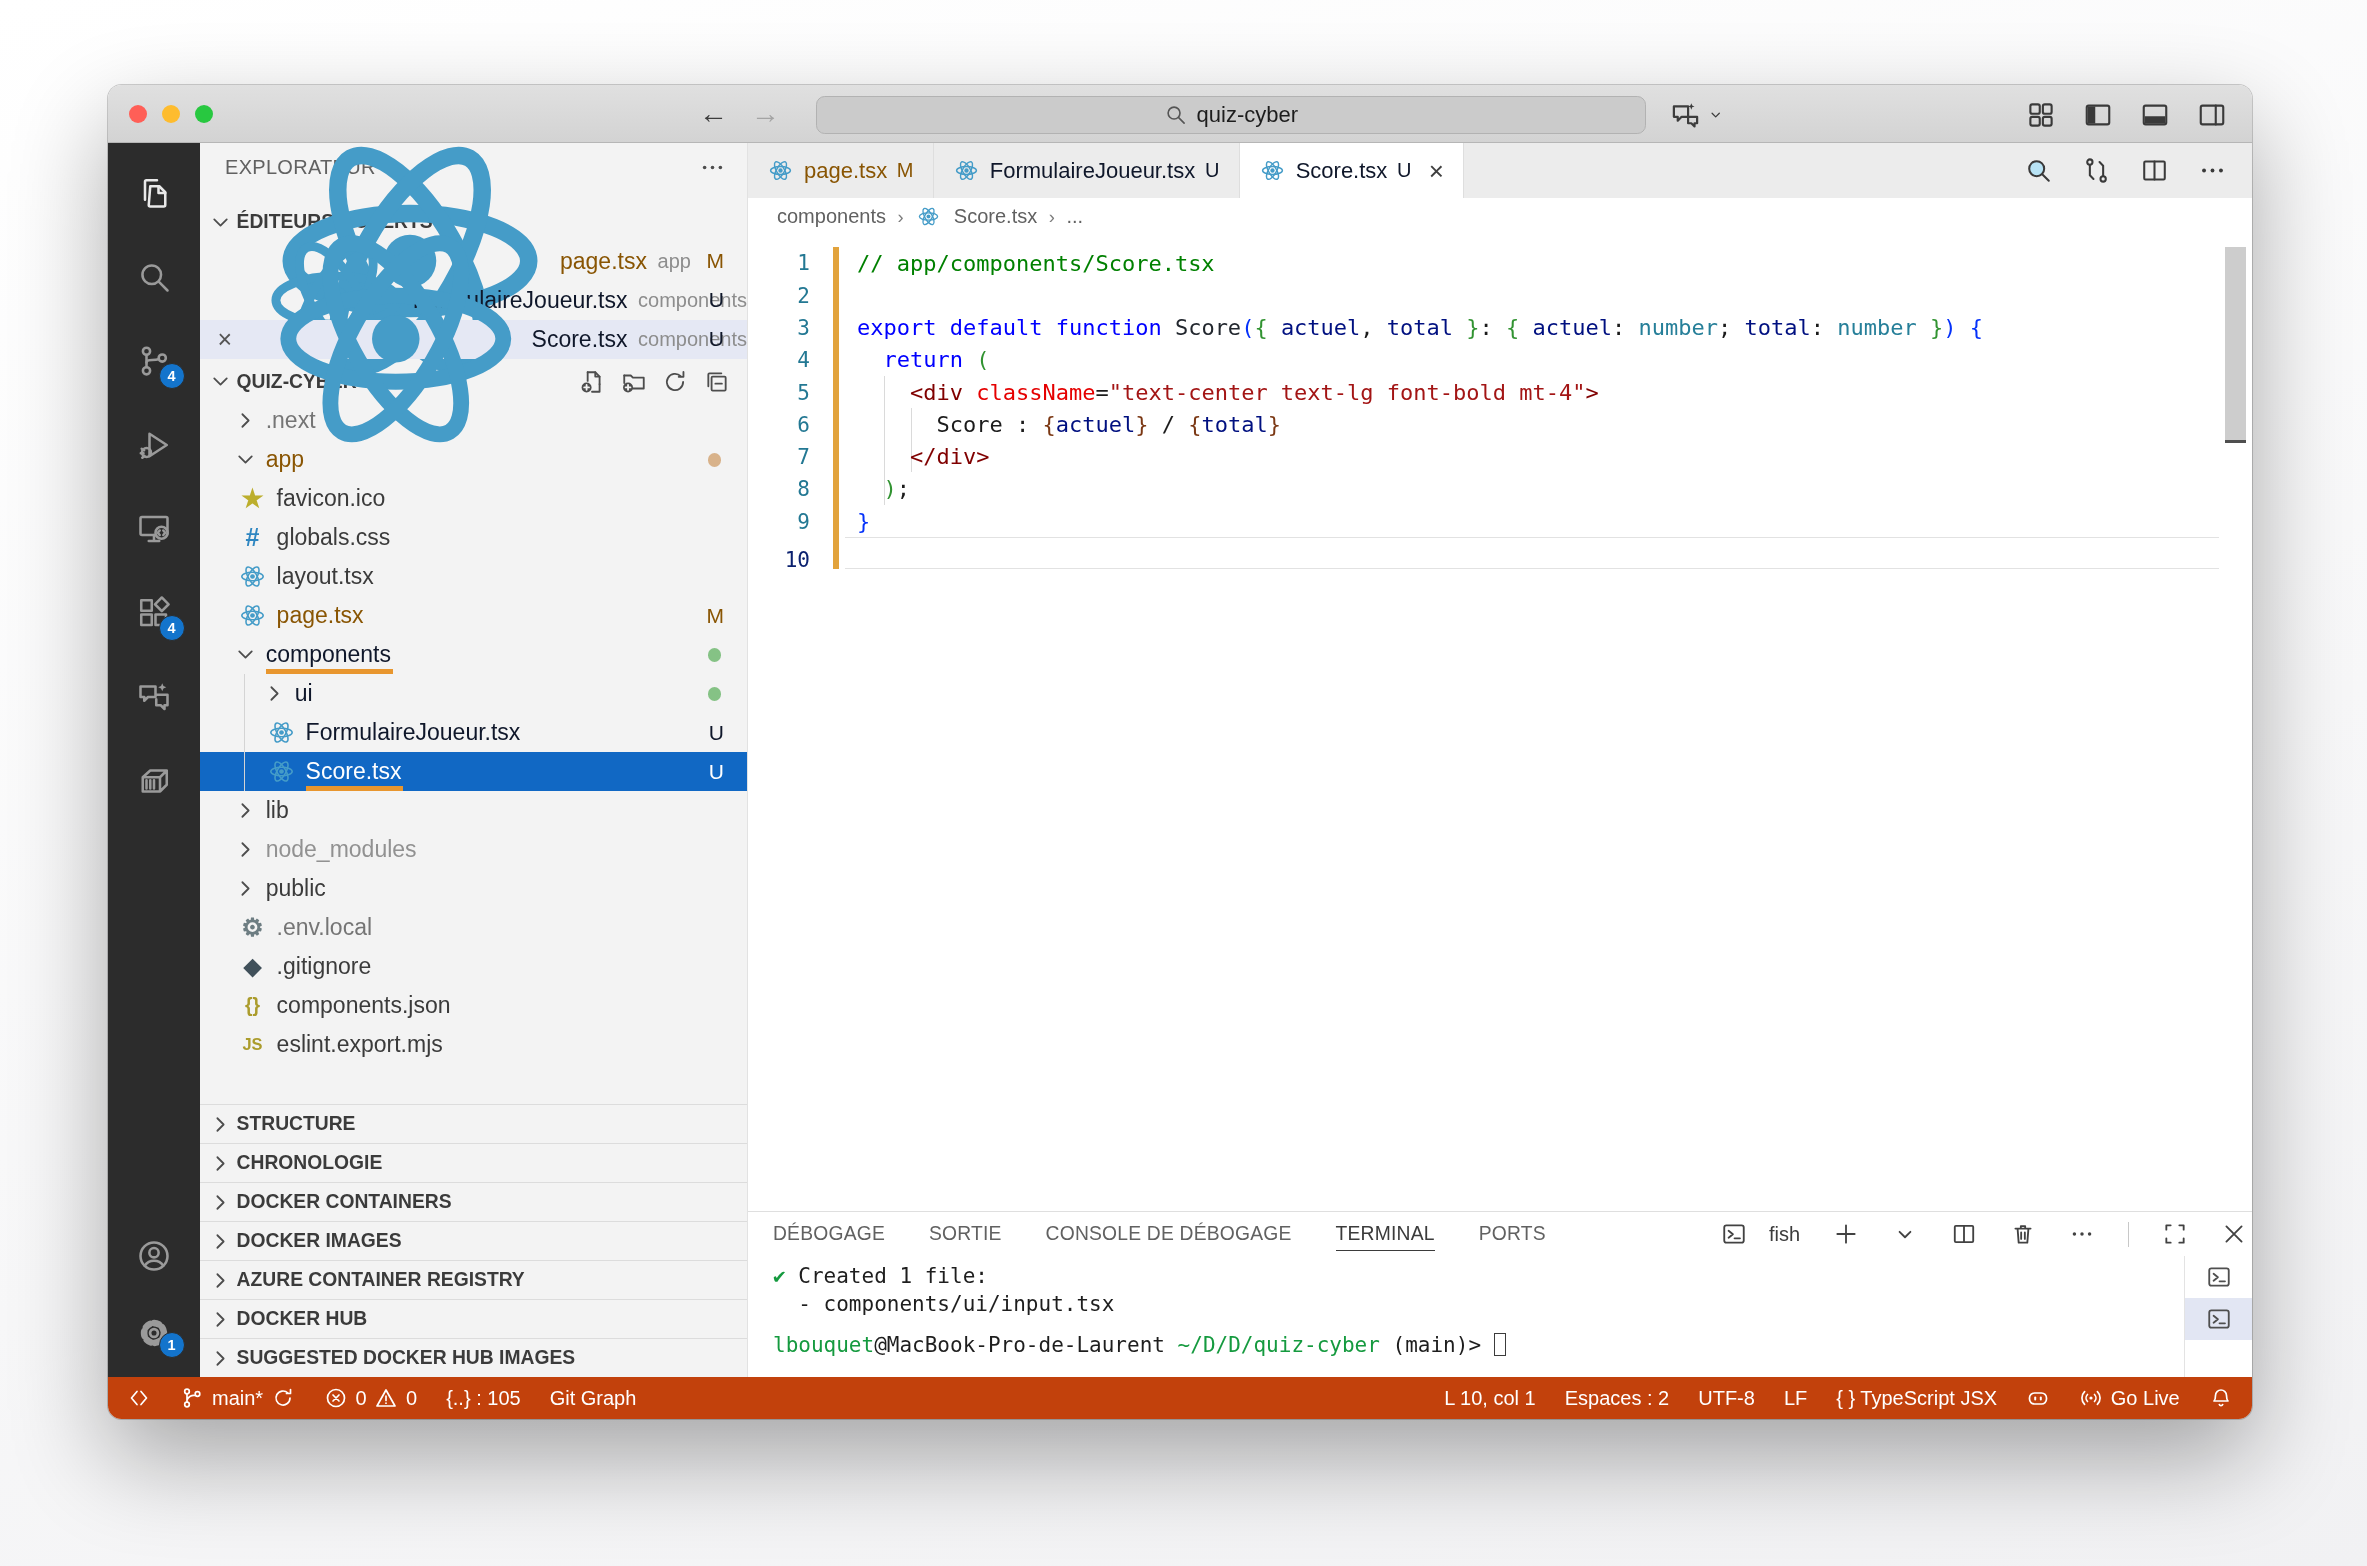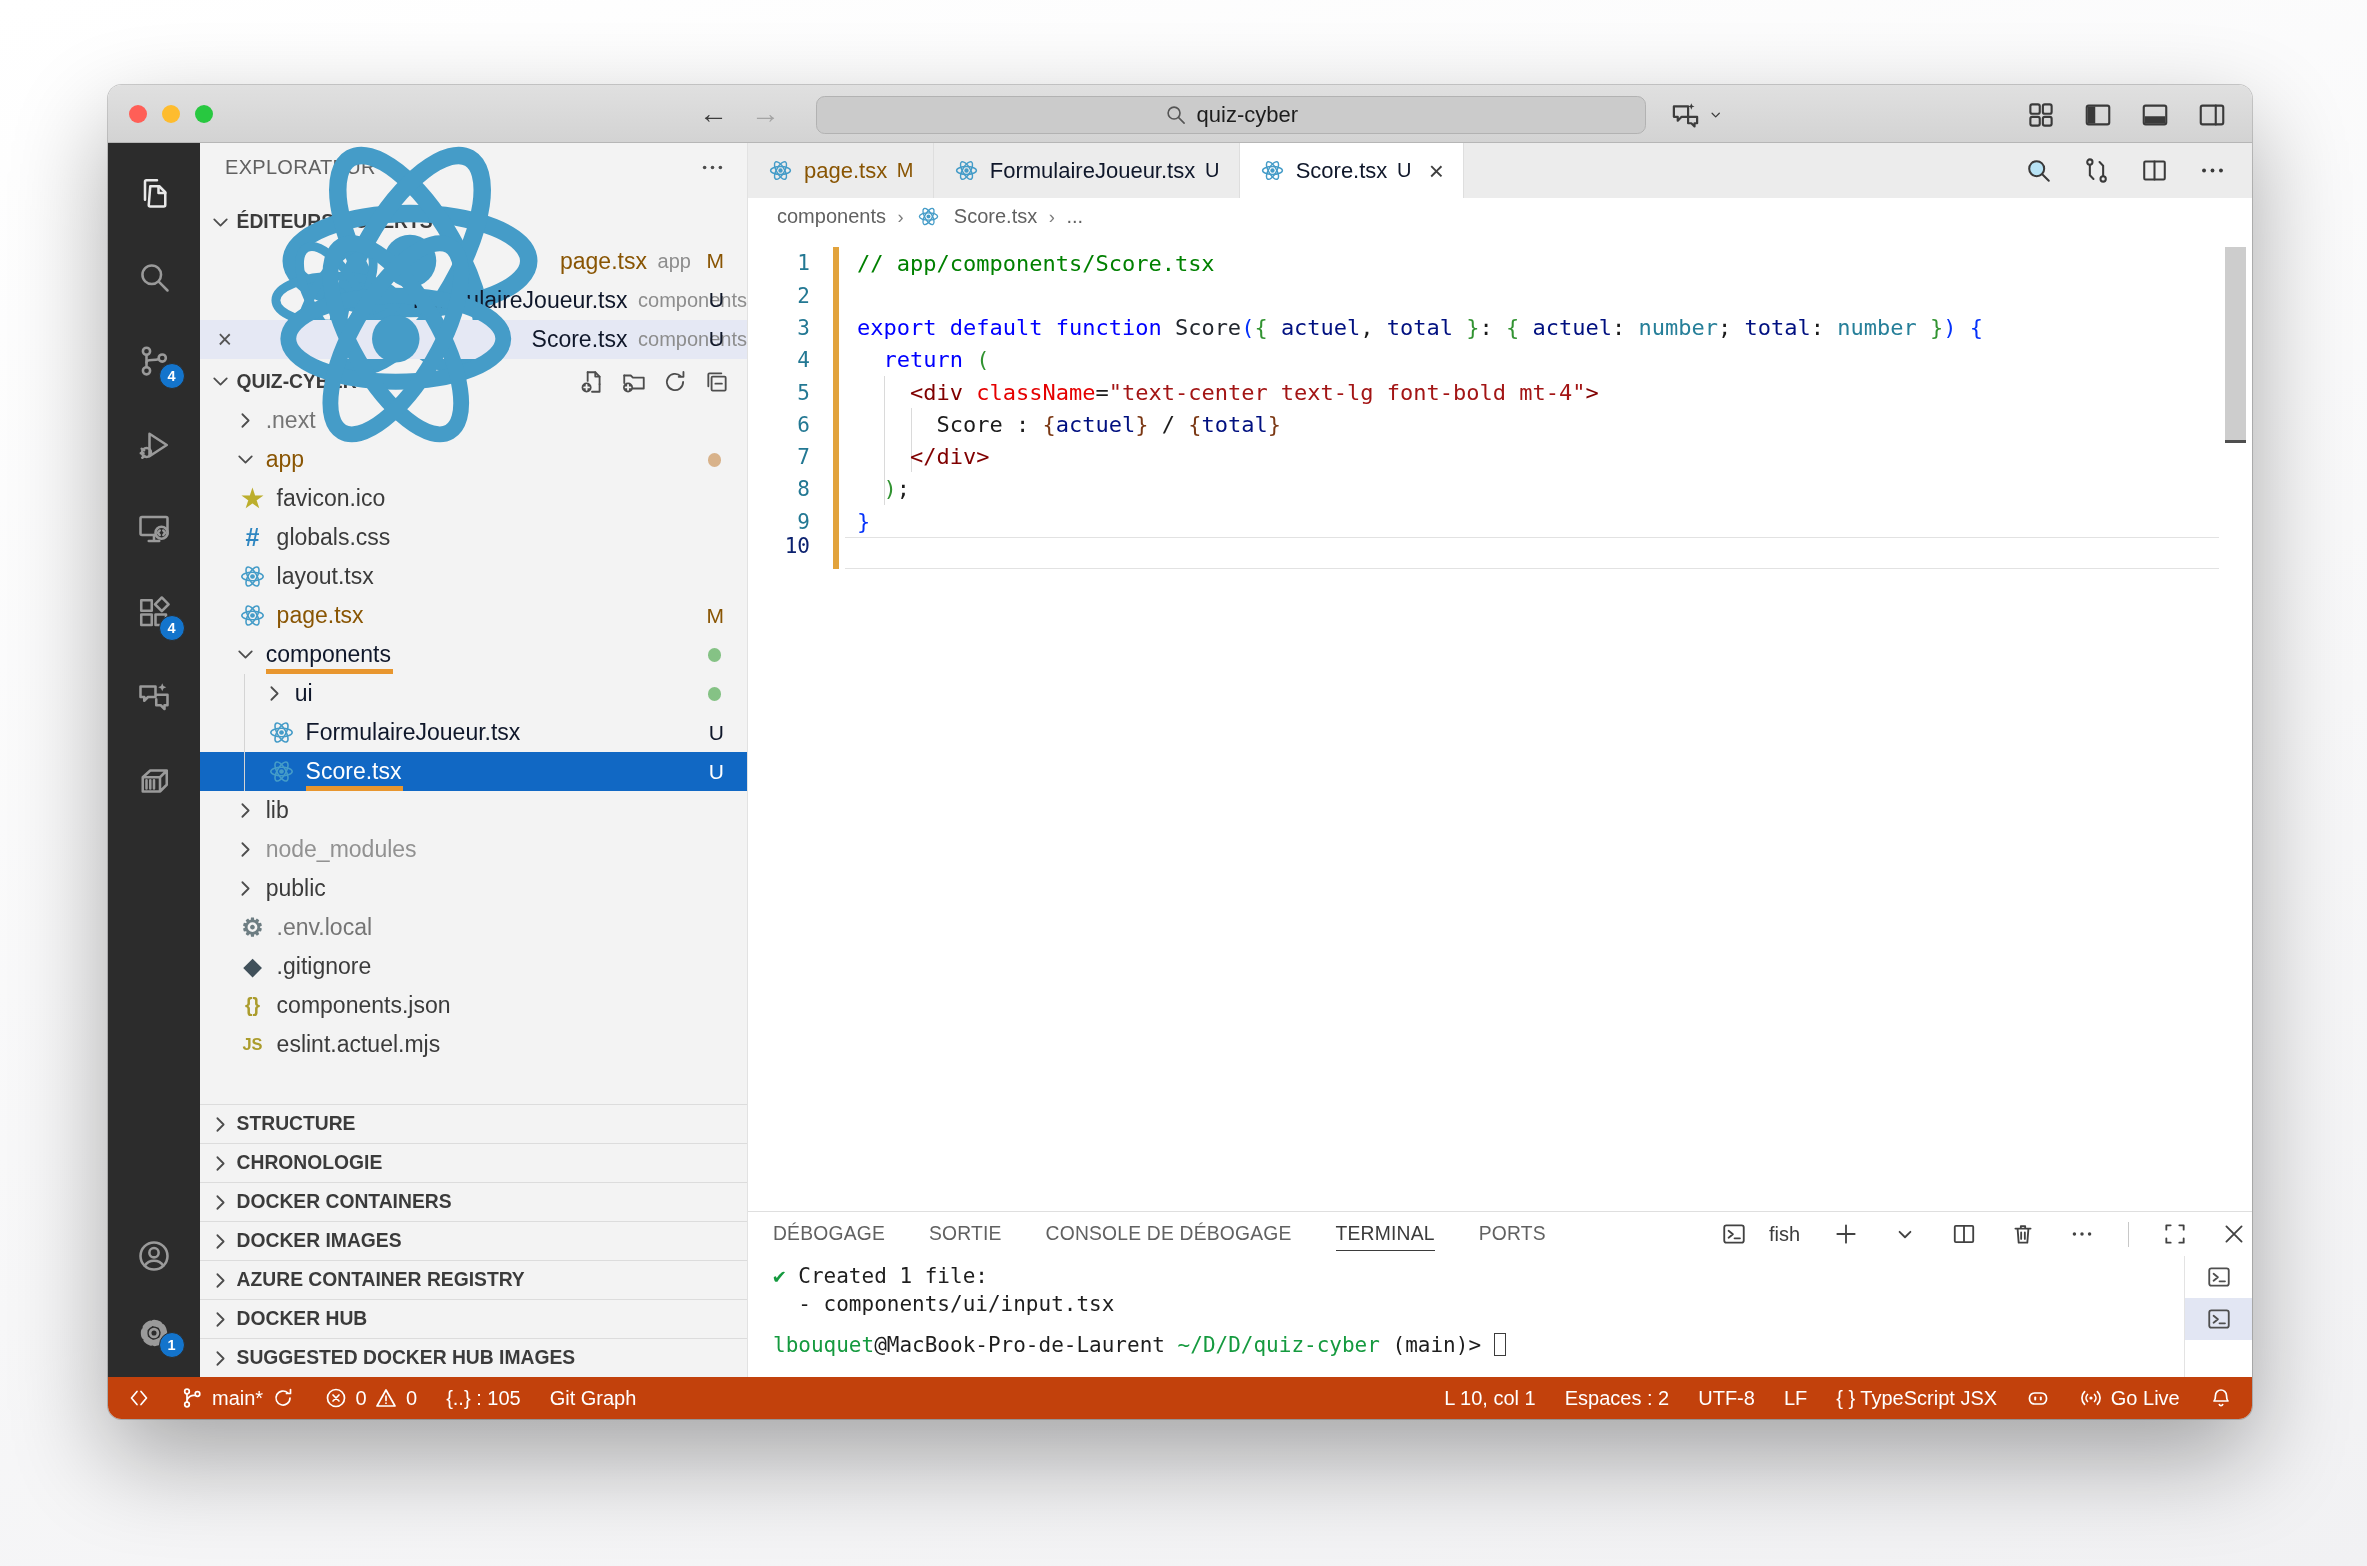--- a/index.html
+++ b/index.html
@@ -525,21 +525,21 @@
           <div class="tree-row ind0f  ">
             <span class="cicon fileicon " style="color:#40505a;font-size:23px">◆</span>
             <span class="lbl  ">.gitignore</span>
           </div>
           <div class="tree-row ind0f  ">
             <span class="cicon fileicon " style="color:#ab9c2c;font-size:19.3px">{}</span>
             <span class="lbl  ">components.json</span>
           </div>
           <div class="tree-row ind0f  ">
             <span class="cicon fileicon " style="color:#ab9c2c;font-size:16.4px">JS</span>
-            <span class="lbl  ">eslint.actuel.mjs</span>
+            <span class="lbl  ">eslint.export.mjs</span>
           </div>
         </div>
 
       <div class="sb-sections" id="sb-sections">
           <div class="sb-sec">
             <span class="icon ">
               <svg viewBox="0 0 24 24" fill="none" stroke="currentColor" stroke-width="1.7" stroke-linecap="round" stroke-linejoin="round">
                 <path d="M9 6l6 6-6 6"></path>
               </svg>
             </span>
@@ -714,21 +714,21 @@
             <span class="ctext"><span class="tk-p">    </span><span class="tk-tag">&lt;/div&gt;</span></span>
           </div>
           <div class="codeline" style="top:237px">
             <span class="lnum ">8</span>
             <span class="ctext"><span class="tk-p">  </span><span class="tk-b2">)</span><span class="tk-p">;</span></span>
           </div>
           <div class="codeline" style="top:270px">
             <span class="lnum ">9</span>
             <span class="ctext"><span class="tk-b1">}</span></span>
           </div>
-          <div class="codeline" style="top:294px">
+          <div class="codeline" style="top:308px">
             <span class="lnum cur">10</span>
             <span class="ctext"></span>
           </div>
           <div class="sb-thumb" style="top:11.6px;height:193px"></div>
           <div class="sb-mark" style="top:205px"></div>
         </div>
       <div class="panel">
         <div class="panel-top" id="panel-top">
             <span class="ptab ">DÉBOGAGE</span>
             <span class="ptab ">SORTIE</span>

